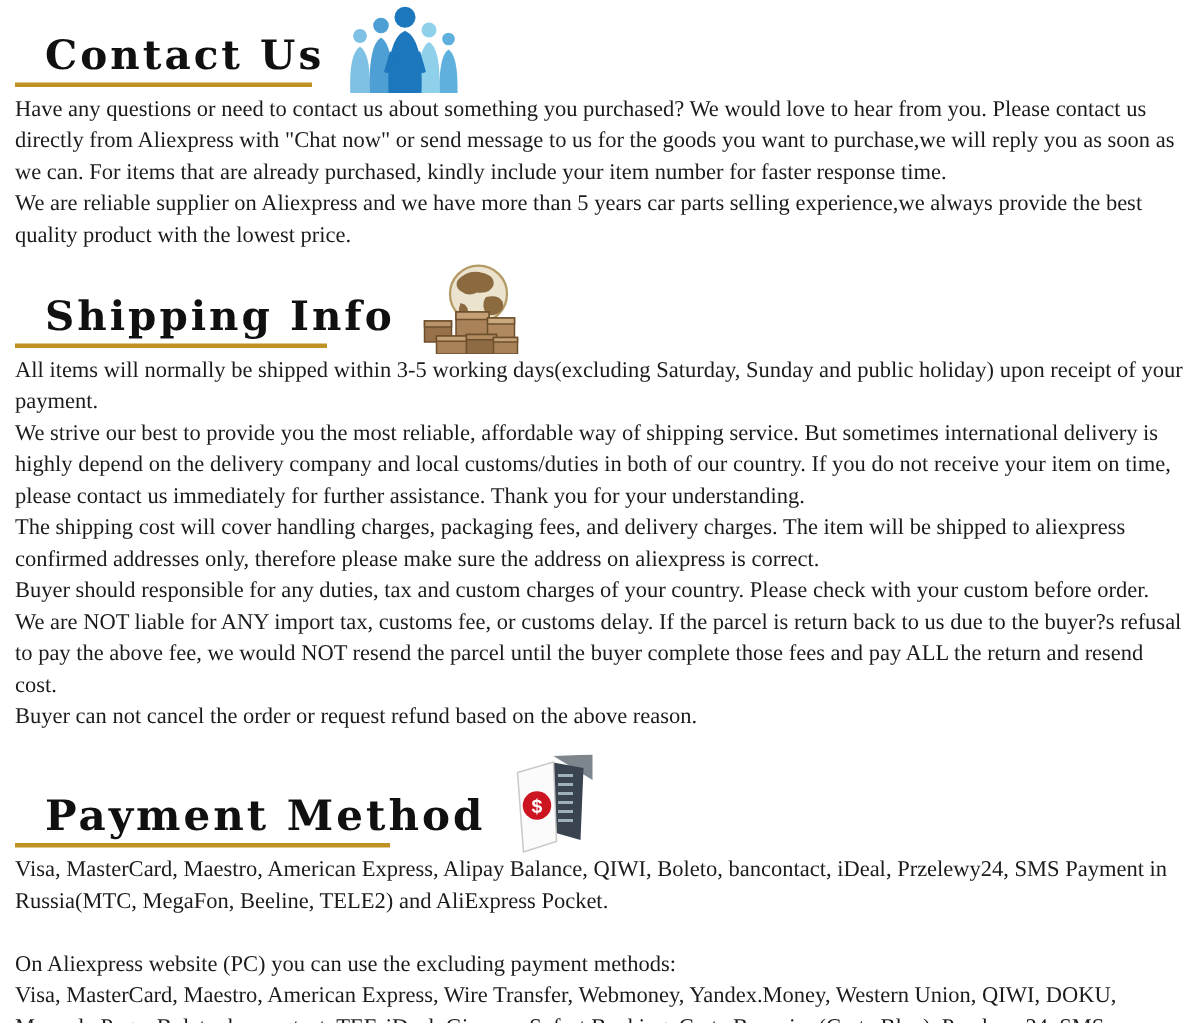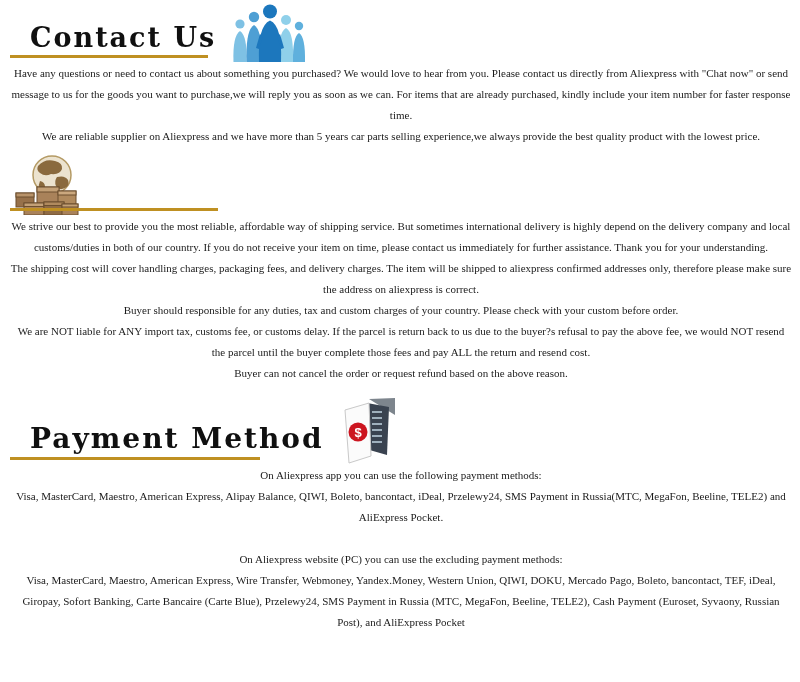--- a/index.html
+++ b/index.html
@@ -44,23 +44,22 @@
   .shipping .sec-rule{width:208px;}
   .payment .sec-rule{width:250px;}
   .sec-icon{
     position:relative;
     display:inline-block;
     margin-bottom:-4px;
     line-height:0;
   }
   .body{
     padding:5px 0 0 0;
-    font-size:11px;
+    font-size:15px;
     line-height:21px;
-    text-align:center;
   }
   .body p{margin:0;}
   .gap-top{margin-top:21px !important;}
   .contact{margin-top:2px;}
   .shipping{margin-top:8px;}
   .payment{margin-top:14px;}
   .dollar{
     font-family:"Liberation Sans", sans-serif;
     font-weight:bold;
   }
@@ -94,20 +93,21 @@
       <div class="sec-rule"></div>
     </div>
     <div class="body">
       <p>Have any questions or need to contact us about something you purchased? We would love to hear from you. Please contact us directly from Aliexpress with "Chat now" or send message to us for the goods you want to purchase,we will reply you as soon as we can. For items that are already purchased, kindly include your item number for faster response time.</p>
       <p>We are reliable supplier on Aliexpress and we have more than 5 years car parts selling experience,we always provide the best quality product with the lowest price.</p>
     </div>
   </div>
 
   <div class="section shipping">
     <div class="sec-head">
+      <h2 class="sec-title">Shipping Info</h2>
       <span class="sec-icon">
         <svg width="74" height="60" viewBox="0 0 74 60">
 
           <circle cx="42" cy="20" r="19" fill="#ece3cf" stroke="#b49a64" stroke-width="1.5"></circle>
           <path d="M28,11 q7,-8 17,-5 q8,2 7,8 q-2,6 -11,5 q-6,3 -11,-1 q-4,-3 -2,-7 z" fill="#8a6a3e"></path>
           <path d="M47,22 q8,-2 11,3 q2,5 -3,8 q-6,3 -9,-2 q-2,-5 1,-9 z" fill="#8a6a3e"></path>
           <path d="M30,26 q5,1 5,6 q0,4 -4,4 q-4,-2 -1,-10 z" fill="#8a6a3e"></path>
 
           <g stroke="#6d4f2e" stroke-width="1">
             <rect x="27" y="32" width="22" height="18" fill="#a9825a"></rect>
@@ -121,20 +121,21 @@
             <rect x="34" y="47" width="20" height="13" fill="#8f6b44"></rect>
             <rect x="34" y="47" width="20" height="3.5" fill="#b08a5e"></rect>
             <rect x="52" y="49" width="16" height="11" fill="#a9825a"></rect>
             <rect x="52" y="49" width="16" height="3" fill="#c3a076"></rect>
           </g>
         </svg>
       </span>
       <div class="sec-rule"></div>
     </div>
     <div class="body">
+      <p>All items will normally be shipped within 3-5 working days(excluding Saturday, Sunday and public holiday) upon receipt of your payment.</p>
       <p>We strive our best to provide you the most reliable, affordable way of shipping service. But sometimes international delivery is highly depend on the delivery company and local customs/duties in both of our country. If you do not receive your item on time, please contact us immediately for further assistance. Thank you for your understanding.</p>
       <p>The shipping cost will cover handling charges, packaging fees, and delivery charges. The item will be shipped to aliexpress confirmed addresses only, therefore please make sure the address on aliexpress is correct.</p>
       <p>Buyer should responsible for any duties, tax and custom charges of your country. Please check with your custom before order.</p>
       <p>We are NOT liable for ANY import tax, customs fee, or customs delay. If the parcel is return back to us due to the buyer?s refusal to pay the above fee, we would NOT resend the parcel until the buyer complete those fees and pay ALL the return and resend cost.</p>
       <p>Buyer can not cancel the order or request refund based on the above reason.</p>
     </div>
   </div>
 
   <div class="section payment">
     <div class="sec-head">
@@ -155,20 +156,19 @@
           </g>
 
           <path d="M7,12 L31,5 L33,58 L11,65 Z" fill="#fbfbfb" stroke="#c9c9c9" stroke-width="1"></path>
           <circle cx="20" cy="34" r="9.5" fill="#cc1520"></circle>
           <text class="dollar" x="20" y="39" font-size="13" fill="#ffffff" text-anchor="middle">$</text>
         </svg>
       </span>
       <div class="sec-rule"></div>
     </div>
     <div class="body">
-      <p>On Aliexpress app you can use the following payment methods:</p>
       <p>Visa, MasterCard, Maestro, American Express, Alipay Balance, QIWI, Boleto, bancontact, iDeal, Przelewy24, SMS Payment in Russia(MTC, MegaFon, Beeline, TELE2) and AliExpress Pocket.</p>
       <p class="gap-top">On Aliexpress website (PC) you can use the excluding payment methods:</p>
       <p>Visa, MasterCard, Maestro, American Express, Wire Transfer, Webmoney, Yandex.Money, Western Union, QIWI, DOKU, Mercado Pago, Boleto, bancontact, TEF, iDeal, Giropay, Sofort Banking, Carte Bancaire (Carte Blue), Przelewy24, SMS Payment in Russia (MTC, MegaFon, Beeline, TELE2), Cash Payment (Euroset, Syvaony, Russian Post), and AliExpress Pocket</p>
     </div>
   </div>
 
 </div>
 
 </body></html>

